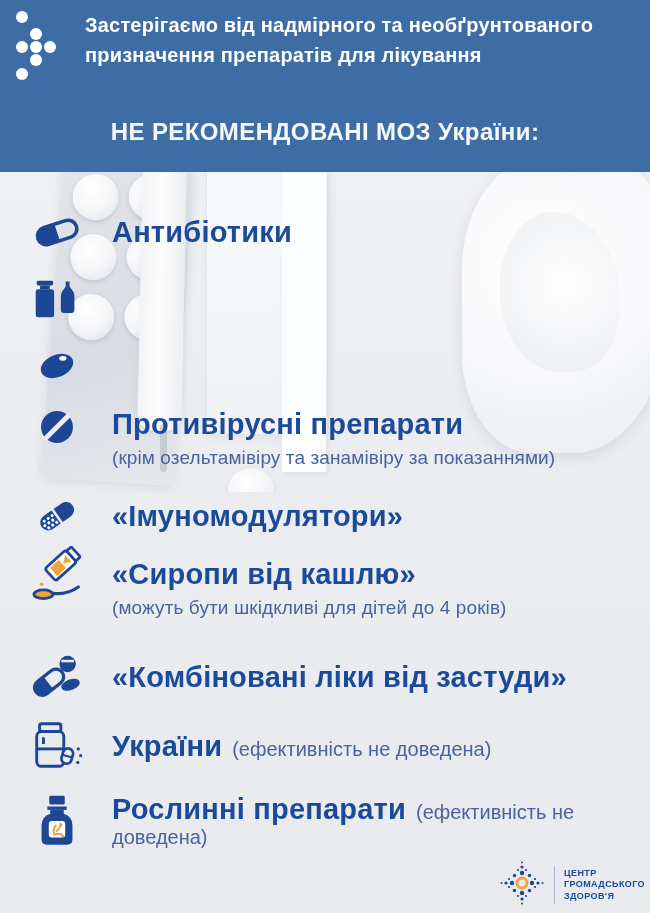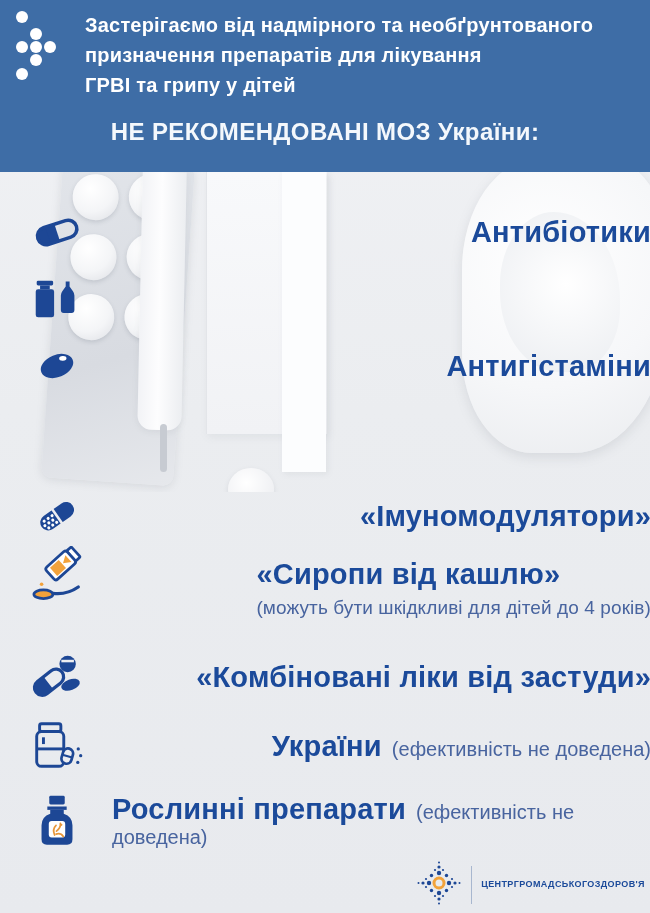--- a/index.html
+++ b/index.html
@@ -39,32 +39,32 @@
     background:linear-gradient(180deg,#f8f9fb,#f1f2f5);border-left:1px solid #e3e5e9;box-shadow:2px 3px 8px rgba(120,128,140,.10);}
   .gauze{position:absolute;left:282px;top:0;width:44px;height:300px;background:#fcfdfe;box-shadow:2px 2px 6px rgba(120,128,140,.10);}
   .tissue{position:absolute;left:462px;top:-14px;width:205px;height:295px;
     background:radial-gradient(circle at 40% 35%,#ffffff 0%,#f6f7f9 55%,#e9ebee 100%);
     border-radius:38% 30% 46% 34%;box-shadow:0 4px 12px rgba(120,128,140,.18);}
   .tissue-fold{position:absolute;left:500px;top:40px;width:120px;height:160px;
     background:radial-gradient(circle at 55% 45%,#ffffff,#eef0f3 80%);border-radius:45% 55% 40% 50%;}
   .cotton{position:absolute;left:228px;top:296px;width:46px;height:42px;border-radius:50%;
     background:radial-gradient(circle at 40% 35%,#ffffff,#eff0f3 75%);box-shadow:0 2px 5px rgba(120,128,140,.18);}
   
-  .item{position:absolute;left:28px;right:6px;display:flex;align-items:center;gap:26px;justify-content:space-between;}
+  .item{position:absolute;left:28px;right:6px;display:flex;align-items:center;gap:26px;}
   .item.top-align{align-items:flex-start;}
   .item.top-align .icon{margin-top:-10px;}
   .icon{width:58px;height:58px;flex:0 0 58px;display:flex;align-items:center;justify-content:center;}
   .txt{min-width:0;}
   .title{font-size:29px;font-weight:700;color:#1b4a9a;letter-spacing:.2px;}
   .note-block{font-size:19px;font-weight:400;color:#48649f;margin-top:6px;letter-spacing:.1px;}
   .note-inline{font-size:20px;font-weight:400;color:#48649f;margin-left:10px;}
   
   .footer{position:absolute;right:12px;top:860px;display:flex;align-items:center;gap:9px;}
   .logo-divider{width:1px;height:38px;background:#a8b7cf;}
-  .logo-text{display:flex;flex-direction:row;}
+  .logo-text{display:flex;flex-direction:column;}
   .logo-text span{font-size:9px;font-weight:700;color:#1b4a9a;line-height:11.5px;letter-spacing:.4px;}
 </style>
 </head>
 <body>
 
 <div id="stage">
 
   <div class="photo">
     <div class="blister">
       <div class="pill-bump" style="left:12px;top:14px"></div>
@@ -89,21 +89,20 @@
       <div class="hdr-dot" style="left:30px;top:28px"></div>
       <div class="hdr-dot" style="left:16px;top:41px"></div>
       <div class="hdr-dot" style="left:30px;top:41px"></div>
       <div class="hdr-dot" style="left:44px;top:41px"></div>
       <div class="hdr-dot" style="left:30px;top:54px"></div>
       <div class="hdr-dot" style="left:16px;top:68px"></div>
     </div>
     <div class="warning">
       <div>Застерігаємо від надмірного та необґрунтованого</div>
       <div>призначення препаратів для лікування</div>
-      <div>ГРВІ та грипу у дітей</div>
     </div>
     <div class="hdr-title">НЕ РЕКОМЕНДОВАНІ МОЗ України:</div>
   </div>
 
   <div class="item" style="top:203px">
     <span class="icon">
       <svg width="58" height="58" viewBox="0 0 60 60">
         <g transform="rotate(-18 30 30)">
           <rect x="9" y="21.5" width="20" height="18" rx="9" fill="#1d4795"></rect>
           <rect x="20" y="21.5" width="10" height="18" fill="#1d4795"></rect>
@@ -127,23 +126,34 @@
 
   <div class="item" style="top:337px">
     <span class="icon">
       <svg width="58" height="58" viewBox="0 0 60 60">
         <g transform="rotate(-22 30 30)">
           <ellipse cx="30" cy="30" rx="17.5" ry="11.5" fill="#1d4795"></ellipse>
           <ellipse cx="38.5" cy="25" rx="3.8" ry="2.4" fill="#ffffff" transform="rotate(20 38.5 25)"></ellipse>
         </g>
       </svg>
     </span>
-    <div class="txt"><span class="title">Антигістаміни</span></div>
-  </div>
-
+  </div>
+
+  <div class="item top-align" style="top:408px">
+    <span class="icon">
+      <svg width="58" height="58" viewBox="0 0 60 60">
+        <circle cx="30" cy="30" r="16.5" fill="#1d4795"></circle>
+        <line x1="17" y1="43" x2="43" y2="17" stroke="#ecedf1" stroke-width="5"></line>
+      </svg>
+    </span>
+    <div class="txt">
+      <div class="title">Противірусні препарати</div>
+      <div class="note-block">(крім озельтамівіру та занамівіру за показаннями)</div>
+    </div>
+  </div>
 
   <div class="item" style="top:487px">
     <span class="icon">
       <svg width="58" height="58" viewBox="0 0 60 60">
         <g transform="rotate(-35 30 30)">
           <rect x="10.5" y="22" width="39" height="16.5" rx="8.25" fill="#1d4795"></rect>
           <line x1="30" y1="20.5" x2="30" y2="40" stroke="#ecedf1" stroke-width="2.6"></line>
           <g fill="#ffffff">
             <circle cx="16" cy="26.8" r="1.6"></circle>
               <circle cx="21" cy="26.8" r="1.6"></circle>

